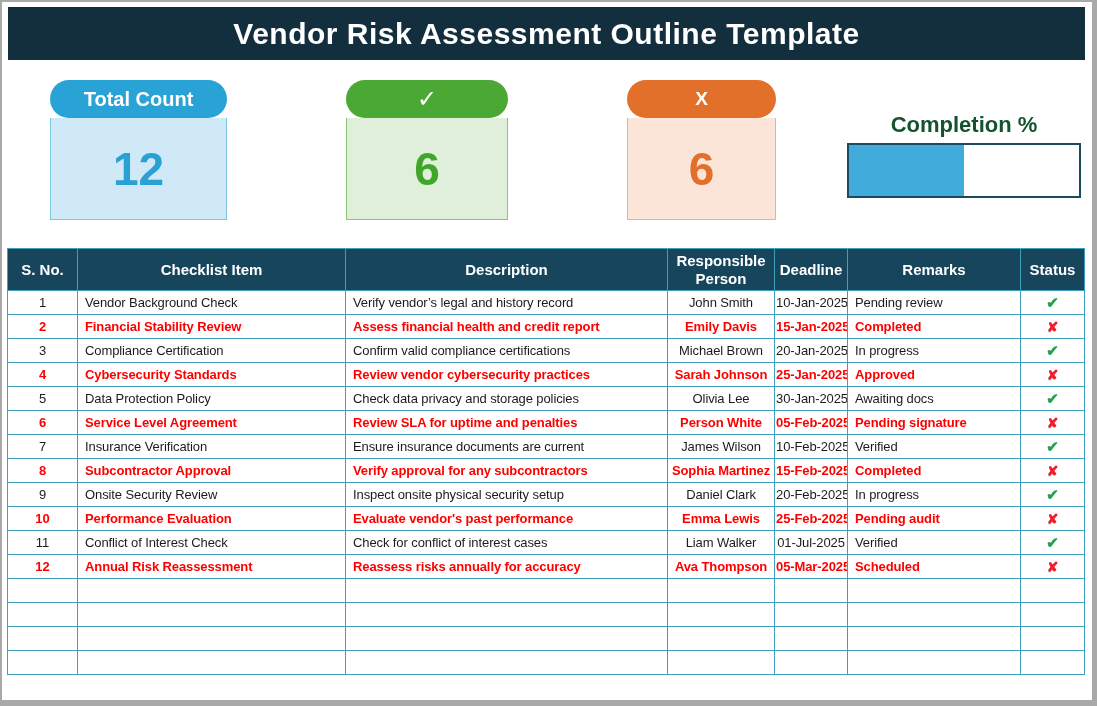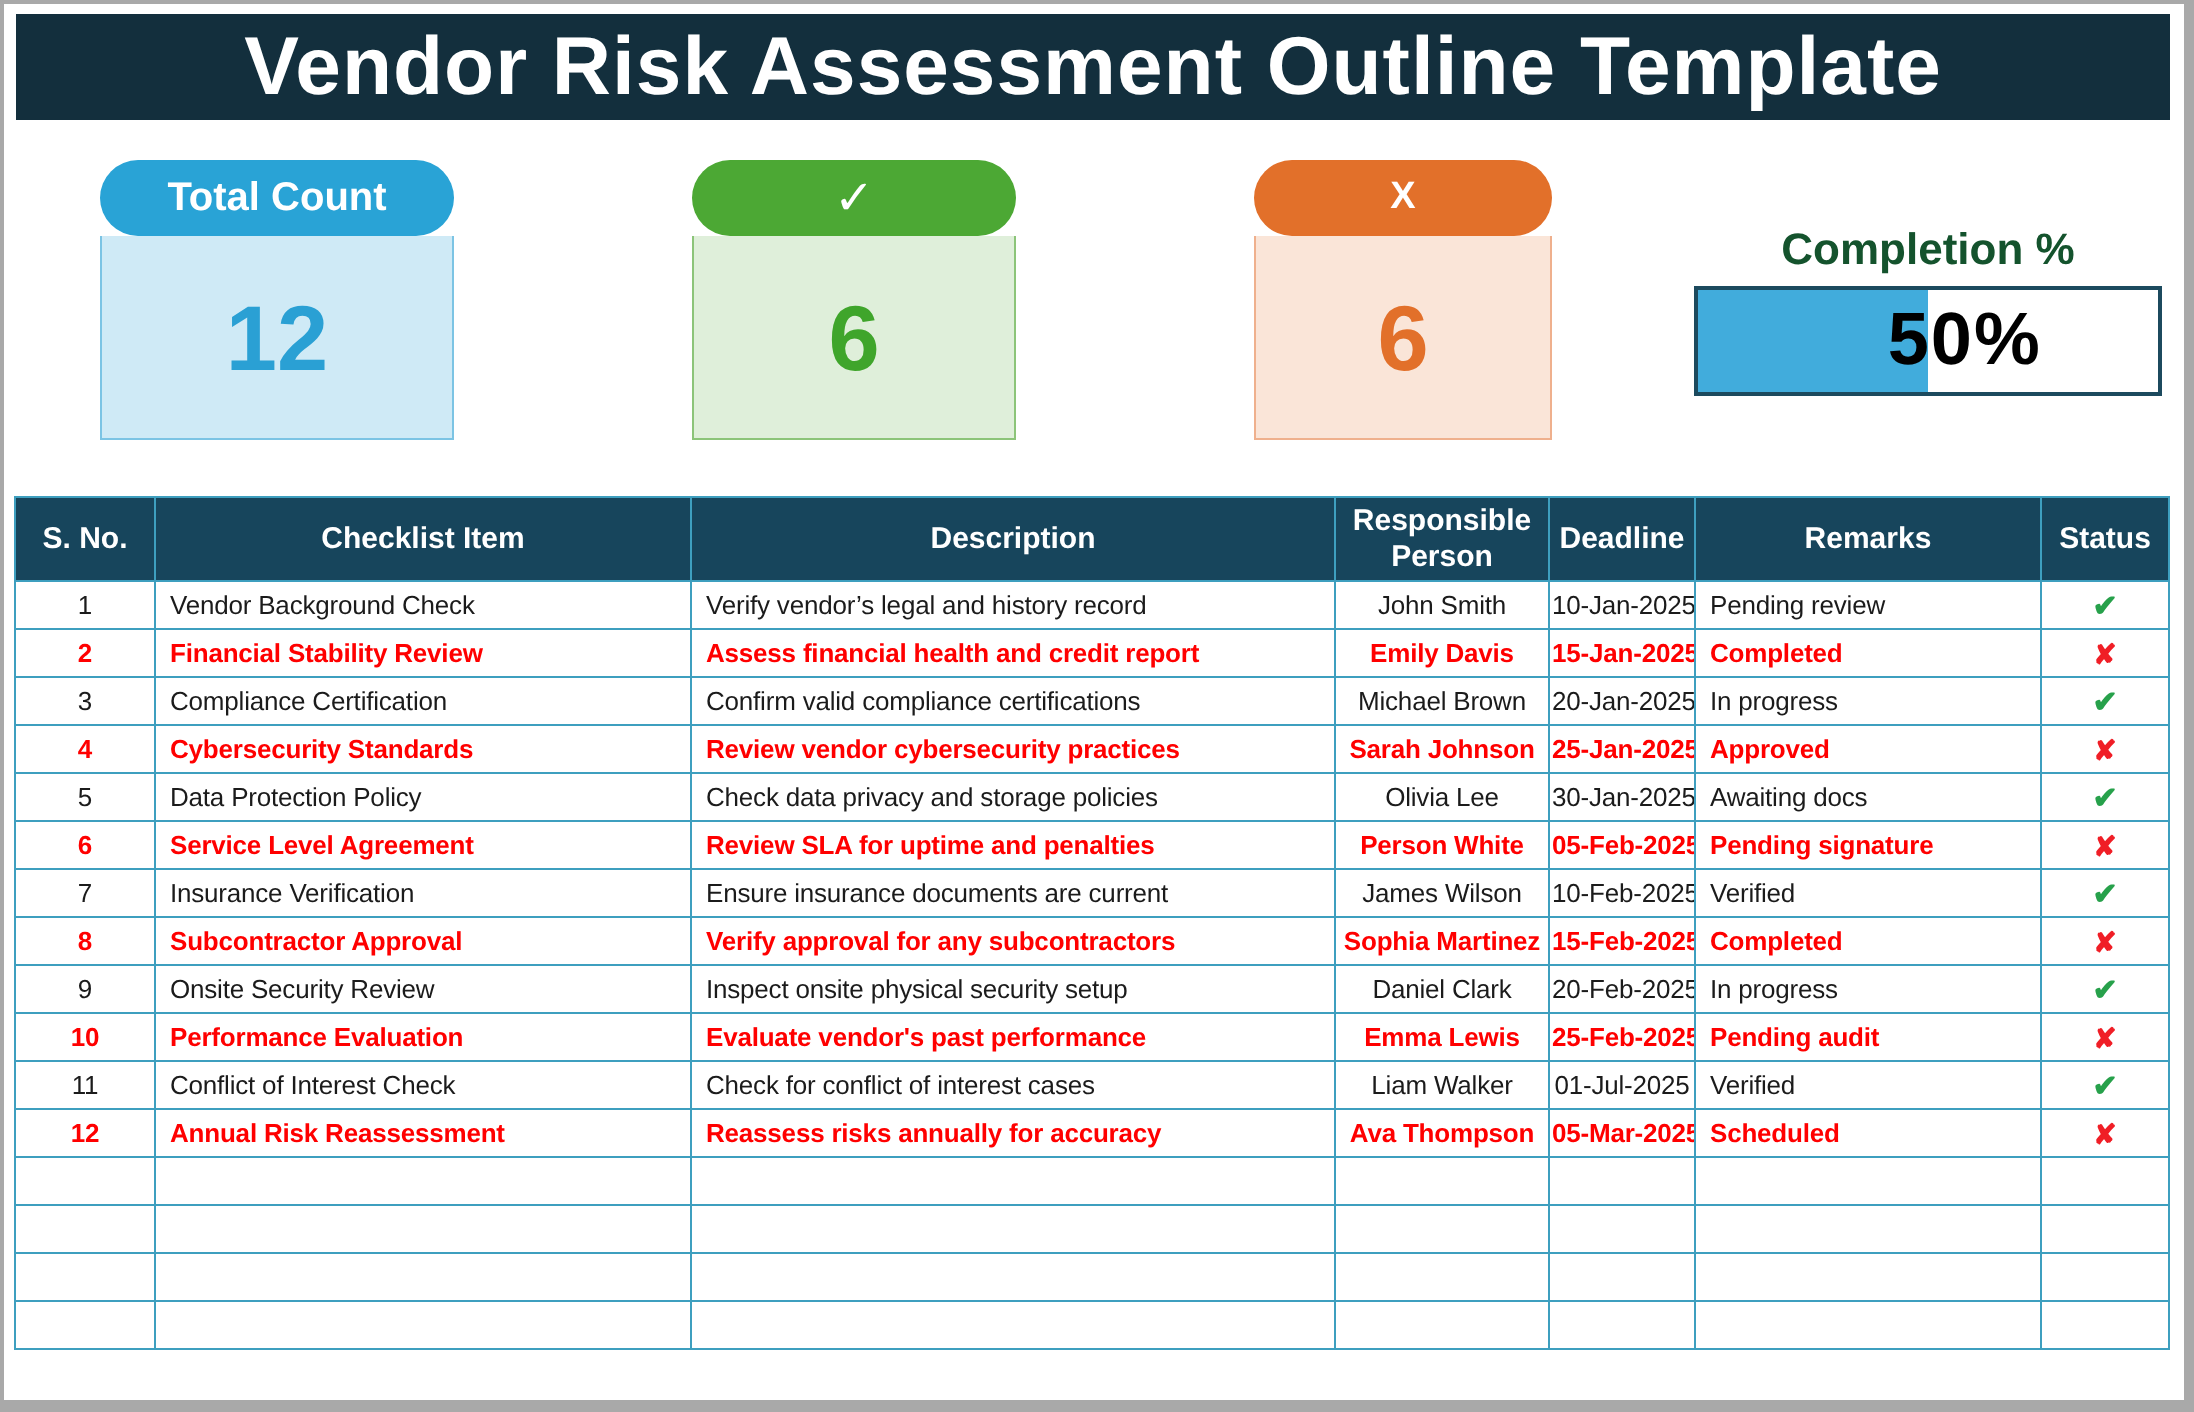--- a/index.html
+++ b/index.html
@@ -17,21 +17,21 @@
   }
 
   
   .title-bar {
     position:absolute; left:6px; top:5px;
     width:1077px; height:53px;
     background:#132F3D;
     display:flex; align-items:center; justify-content:center;
   }
   .title-bar .title-text {
-    color:#ffffff; font-size:41px; font-weight:bold; letter-spacing:0.5px;
+    color:#ffffff; font-size:30px; font-weight:bold; letter-spacing:0.5px;
   }
 
   
   .card { position:absolute; top:78px; height:140px; }
   .card .card-header {
     height:38px; display:flex; align-items:center; justify-content:center;
     color:#ffffff; font-weight:bold;border-radius:19px;
   }
   .card .card-body {
     height:102px; display:flex; align-items:center; justify-content:center;
@@ -109,21 +109,20 @@
   </div>
 
   <div class="card card-fail">
     <div class="card-header">X</div>
     <div class="card-body">6</div>
   </div>
 
   <div class="completion-label">Completion %</div>
   <div class="completion-bar">
     <div class="completion-fill" id="completion-fill" style="width: 50%;"></div>
-    <span class="completion-value">50%</span>
   </div>
 
   <table class="grid">
     <colgroup>
       <col style="width:70px">
         <col style="width:268px">
         <col style="width:322px">
       <col style="width:107px">
         <col style="width:73px">
         <col style="width:173px">

